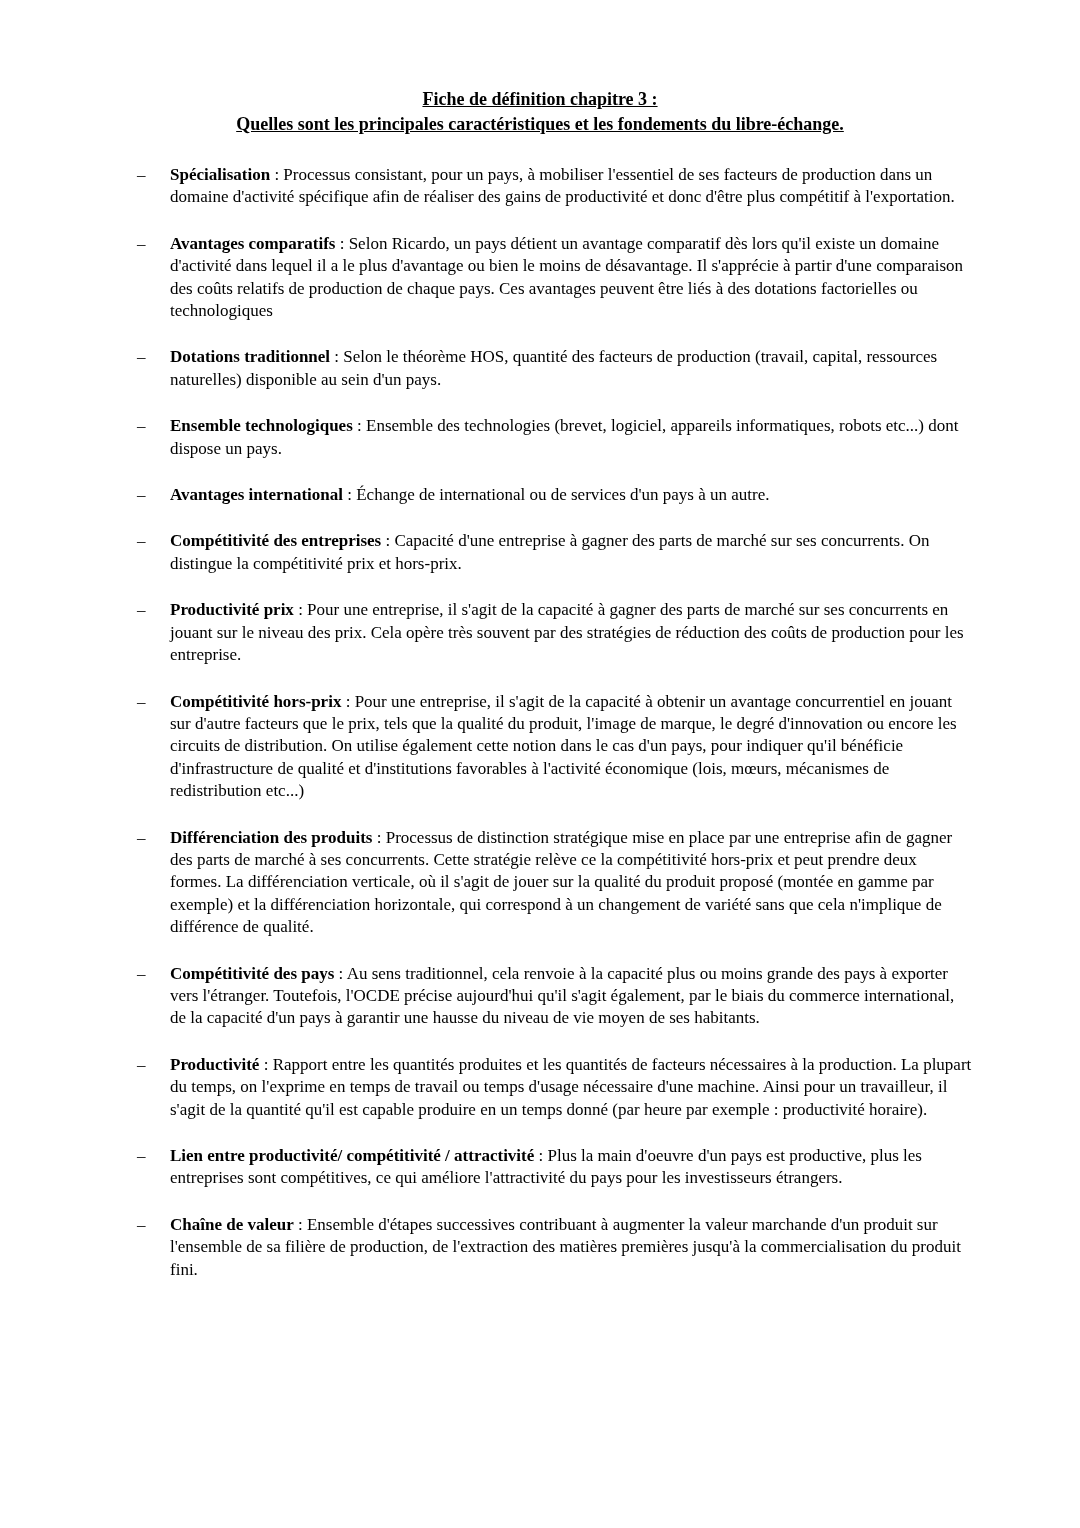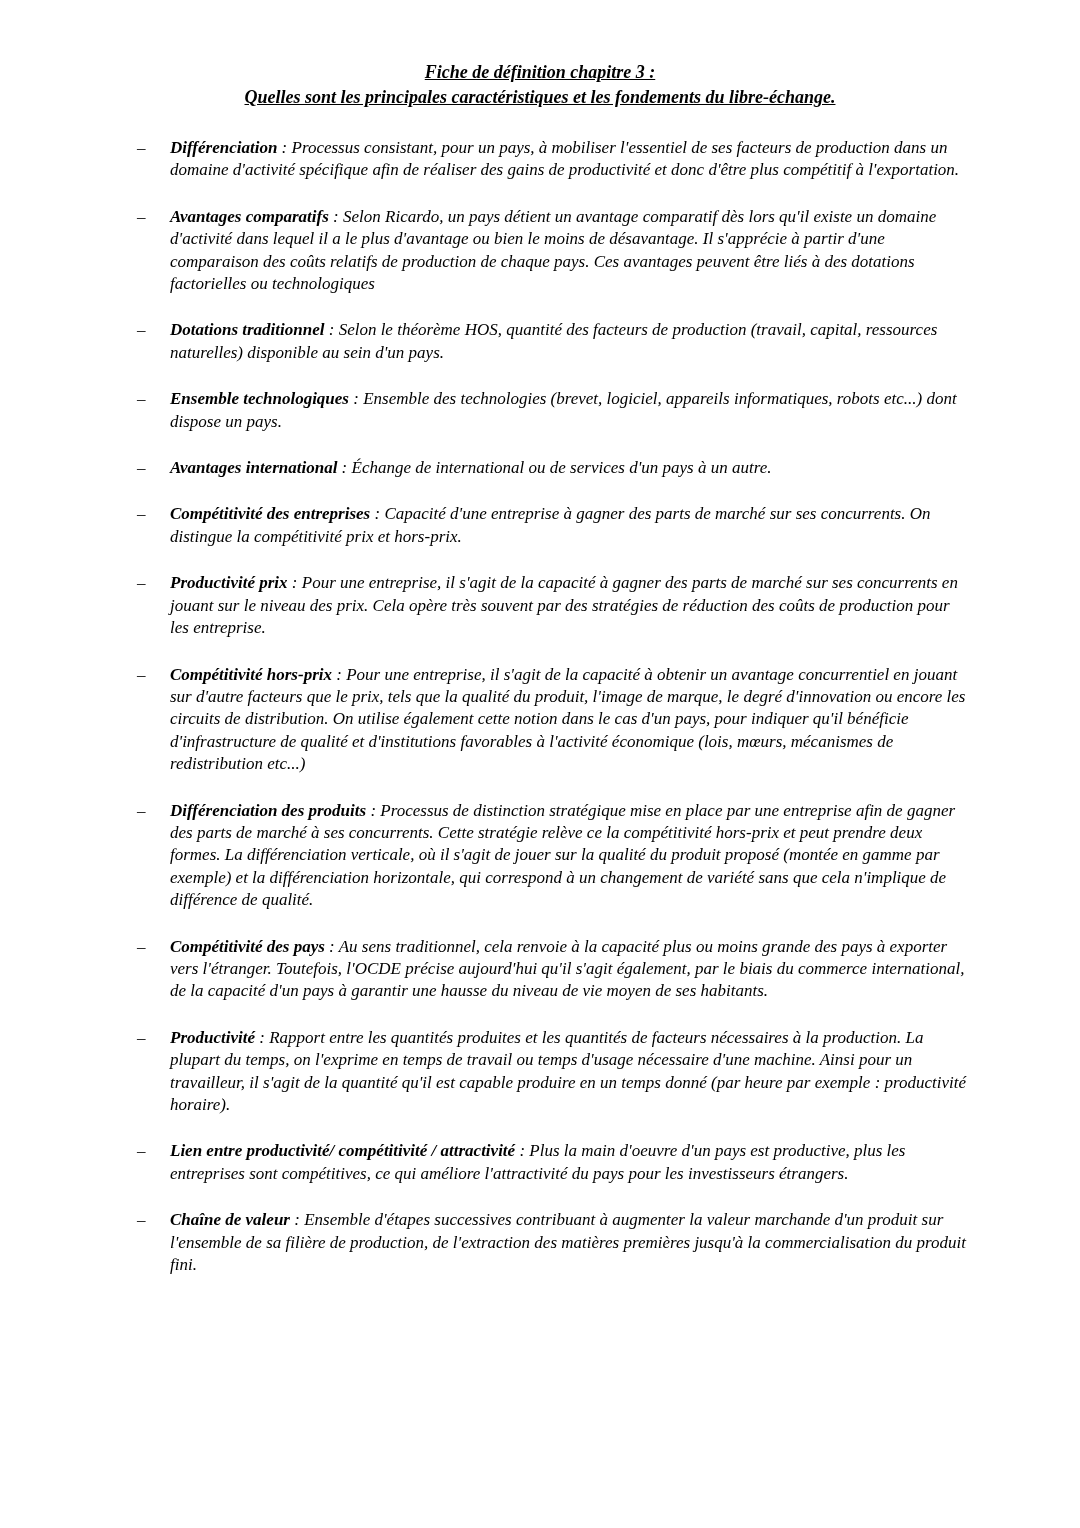--- a/index.html
+++ b/index.html
@@ -9,23 +9,22 @@
   }
   body {
     width: 1080px;
     height: 1528px;
     font-family: "Liberation Serif", serif;
     color: #000000;
     box-sizing: border-box;
     overflow: hidden;
   }
   .page {
-    padding-top: 60px;
+    padding-top: 87px;
     box-sizing: border-box;
-    font-style: italic;
   }
   .title {
     text-align: center;
     font-weight: bold;
     font-size: 18px;
     line-height: 25px;
   }
   .title .tline {
     text-decoration: underline;
   }
@@ -56,21 +55,21 @@
 
 <div class="page">
 
   <div class="title">
     <div class="tline">Fiche de définition chapitre 3 :</div>
     <div class="tline">Quelles sont les principales caractéristiques et les fondements du libre-échange.</div>
   </div>
 
   <ul class="defs">
 
-    <li><span class="bullet">–</span><span class="term">Différenciation</span><span class="sep"> : </span><span class="deftext">Processus consistant, pour un pays, à mobiliser l'essentiel de ses facteurs de production dans un domaine d'activité spécifique afin de réaliser des gains de productivité et donc d'être plus compétitif à l'exportation.</span></li>
+    <li><span class="bullet">–</span><span class="term">Spécialisation</span><span class="sep"> : </span><span class="deftext">Processus consistant, pour un pays, à mobiliser l'essentiel de ses facteurs de production dans un domaine d'activité spécifique afin de réaliser des gains de productivité et donc d'être plus compétitif à l'exportation.</span></li>
 
     <li><span class="bullet">–</span><span class="term">Avantages comparatifs</span><span class="sep"> : </span><span class="deftext">Selon Ricardo, un pays détient un avantage comparatif dès lors qu'il existe un domaine d'activité dans lequel il a le plus d'avantage ou bien le moins de désavantage. Il s'apprécie à partir d'une comparaison des coûts relatifs de production de chaque pays. Ces avantages peuvent être liés à des dotations factorielles ou technologiques</span></li>
 
     <li><span class="bullet">–</span><span class="term">Dotations traditionnel</span><span class="sep"> : </span><span class="deftext">Selon le théorème HOS, quantité des facteurs de production (travail, capital, ressources naturelles) disponible au sein d'un pays.</span></li>
 
     <li><span class="bullet">–</span><span class="term">Ensemble technologiques</span><span class="sep"> : </span><span class="deftext">Ensemble des technologies (brevet, logiciel, appareils informatiques, robots etc...) dont dispose un pays.</span></li>
 
     <li><span class="bullet">–</span><span class="term">Avantages international</span><span class="sep"> : </span><span class="deftext">Échange de international ou de services d'un pays à un autre.</span></li>
 
     <li><span class="bullet">–</span><span class="term">Compétitivité des entreprises</span><span class="sep"> : </span><span class="deftext">Capacité d'une entreprise à gagner des parts de marché sur ses concurrents. On distingue la compétitivité prix et hors-prix.</span></li>

